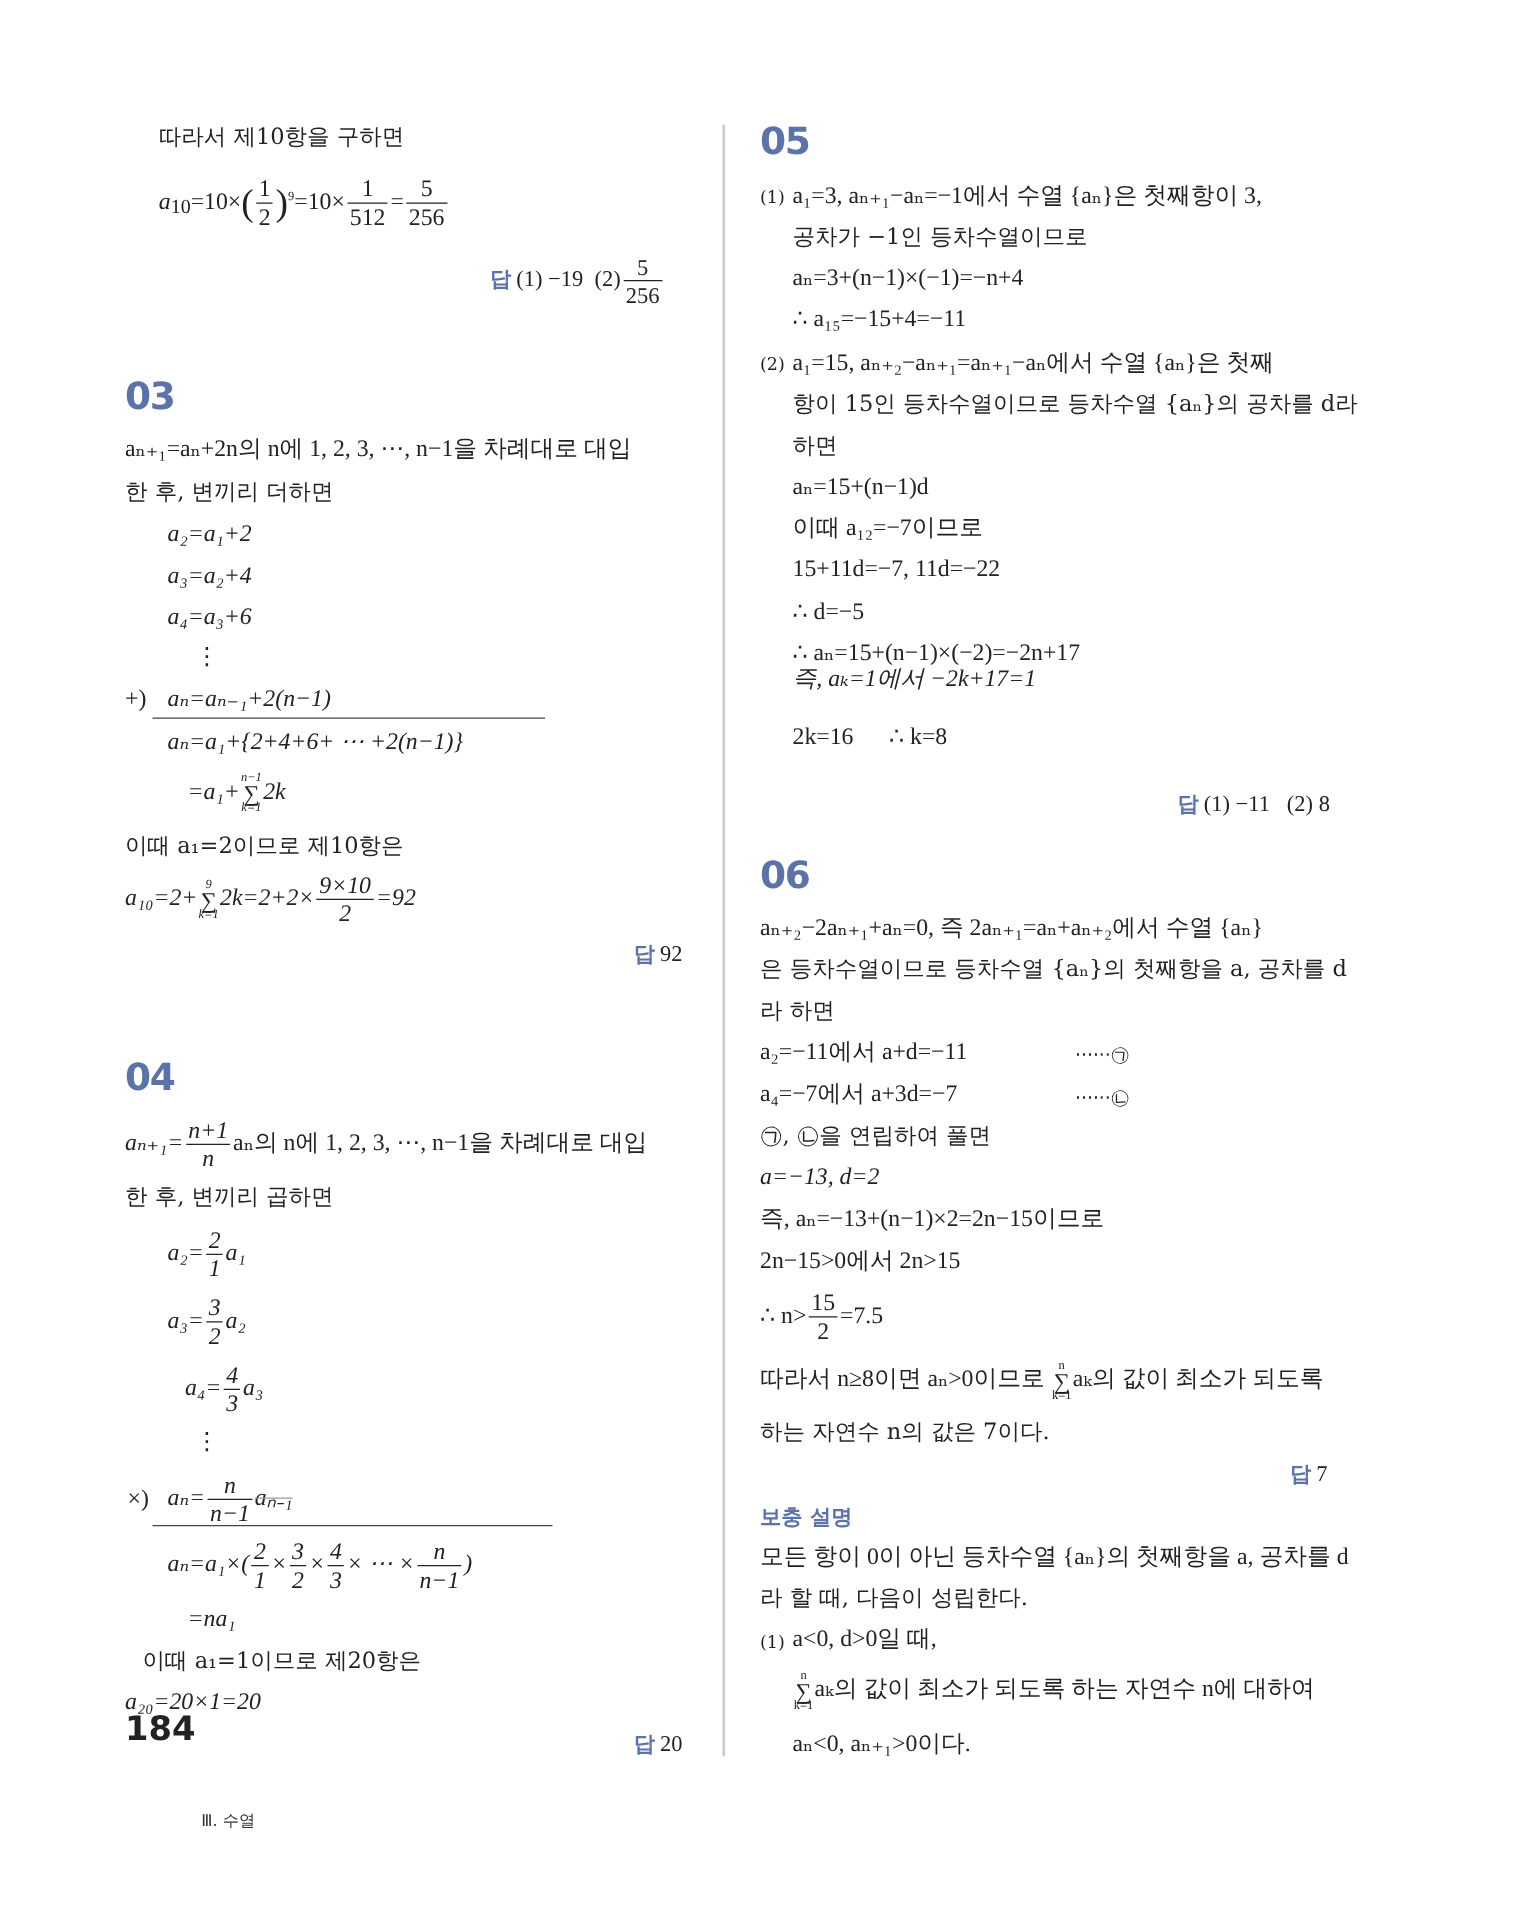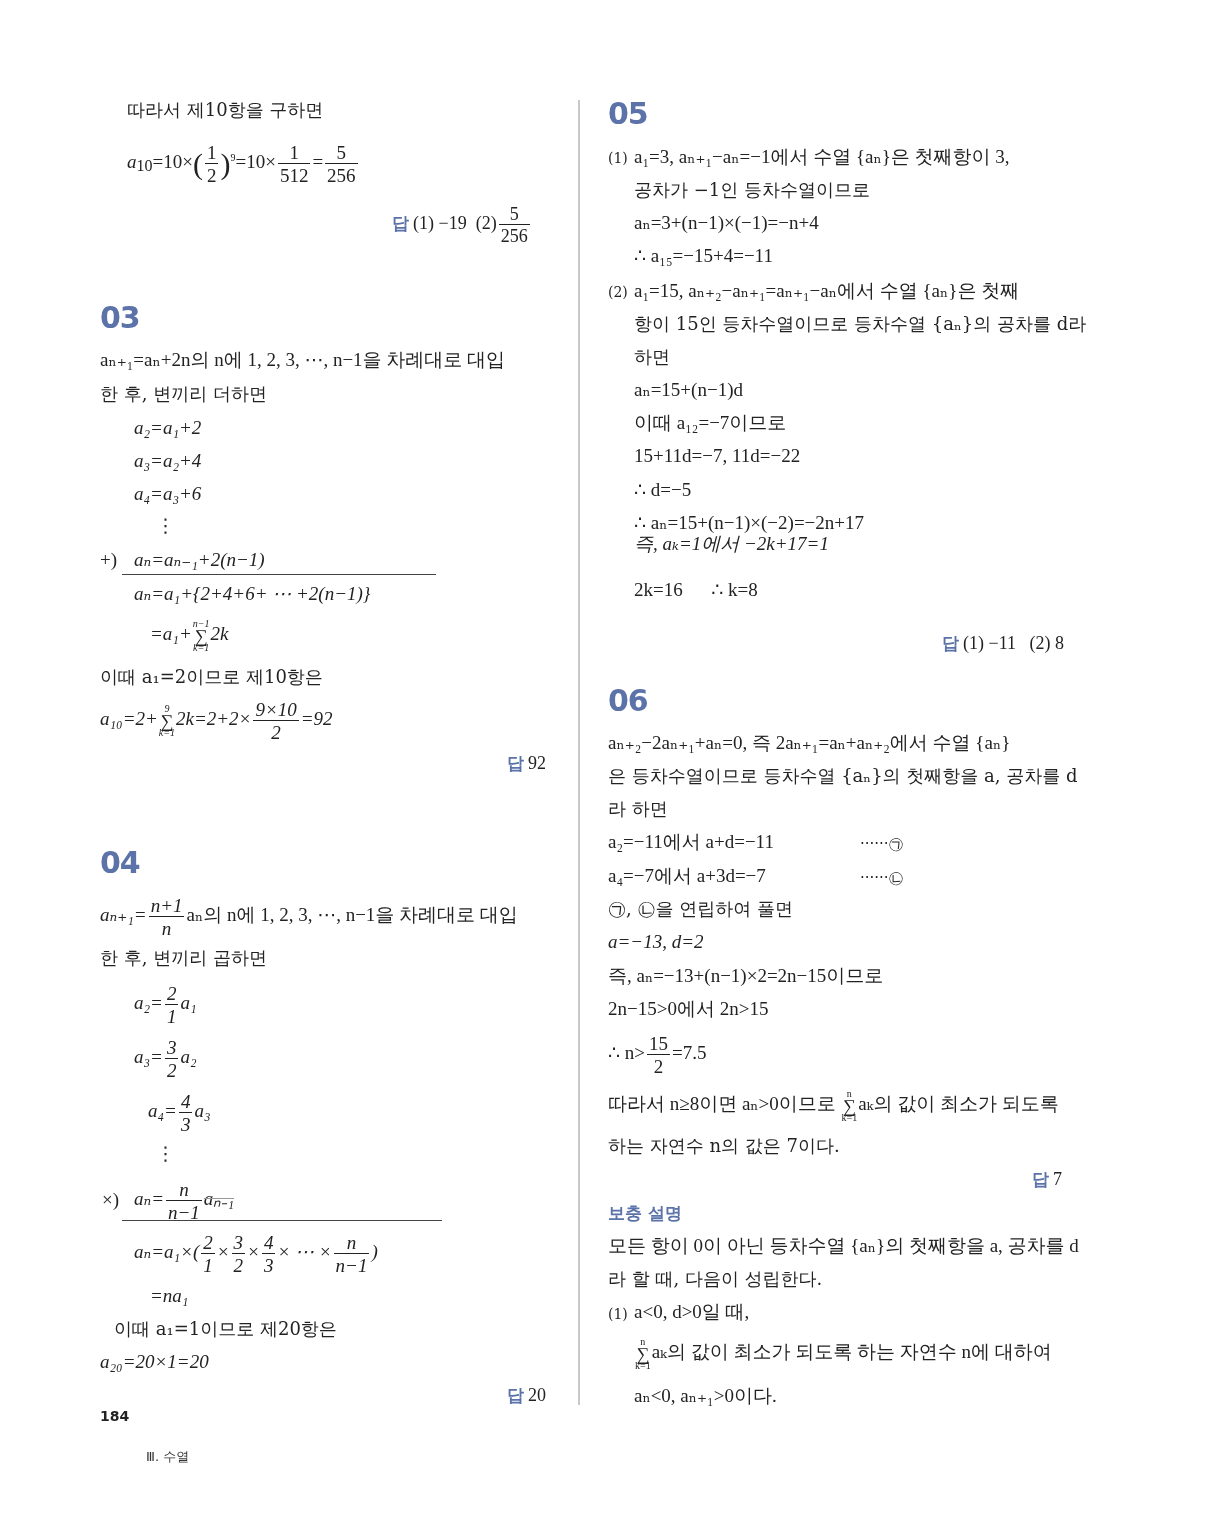--- a/index.html
+++ b/index.html
@@ -24,22 +24,22 @@
   .answer { position: absolute; white-space: nowrap; font-size: 18px; }
   .dap { color: #5b73a8; font-family: "DejaVu Sans", sans-serif; font-weight: bold; font-size: 17px; margin-right: 4px; }
   .frac { display: inline-block; vertical-align: middle; text-align: center; line-height: 1; margin: 0 2px; }
   .frac > span { display: block; padding: 0 2px; }
   .frac > .num { border-bottom: 1px solid #222; padding-bottom: 1px; }
   .frac > .den { padding-top: 2px; }
   .sigma { display: inline-block; vertical-align: middle; text-align: center; line-height: 1; font-size: 10px; margin: 0 1px; }
   .sigma .big { font-size: 18px; display: block; line-height: 14px; }
   .hr { position: absolute; height: 1px; background: #444; }
   .supplement { position: absolute; color: #5b73a8; font-family: "DejaVu Sans", sans-serif; font-weight: bold; font-size: 17px; }
-  .footer-num { position: absolute; left: 100px; top: 1408px; font-family: "DejaVu Sans", sans-serif; font-weight: bold; font-size: 14px; color: #222; }
-  .footer-chap { position: absolute; left: 146px; top: 1448px; font-family: "DejaVu Sans", sans-serif; font-size: 13px; color: #333; }
+  .footer-num { position: absolute; left: 100px; top: 1368px; font-family: "DejaVu Sans", sans-serif; font-weight: bold; font-size: 27px; color: #222; }
+  .footer-chap { position: absolute; left: 161px; top: 1448px; font-family: "DejaVu Sans", sans-serif; font-size: 13px; color: #333; }
   .strike { text-decoration: line-through; text-decoration-color: #999; font-family: Liberation Serif, serif; }
   .circ { font-family: "DejaVu Sans", sans-serif; font-size: 15px; }
 </style>
 </head>
 <body>
 
 <div class="col col-left">
 
   <div class="line" style="left:27px; top:98px;">따라서 제10항을 구하면</div>
   <div class="line m" style="left:27px; top:138px; line-height:40px;">

